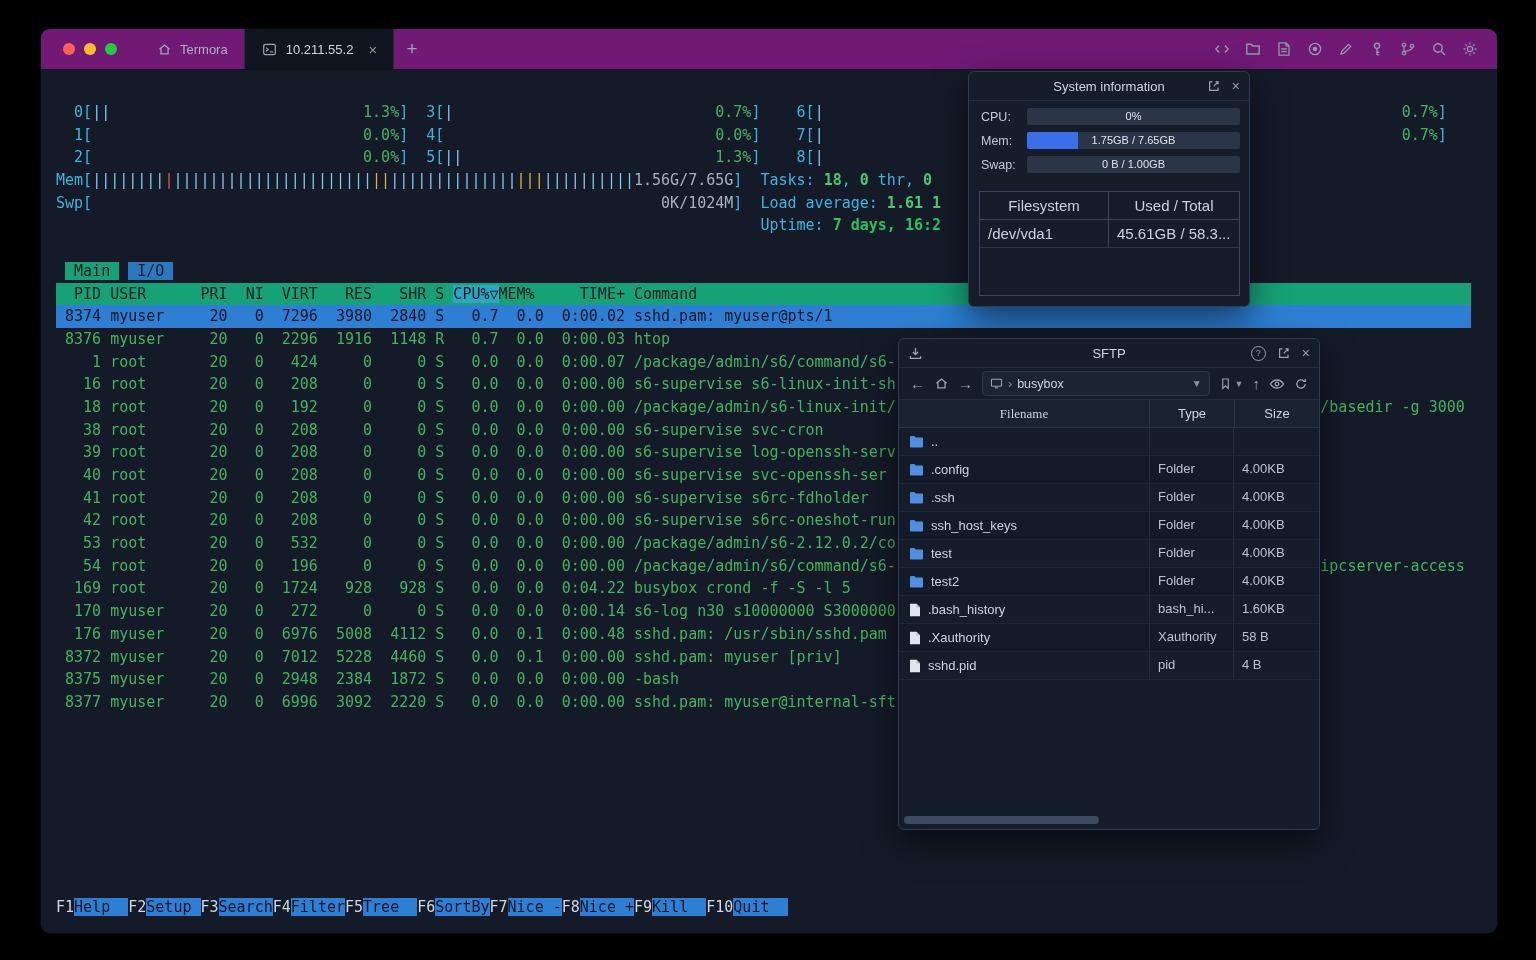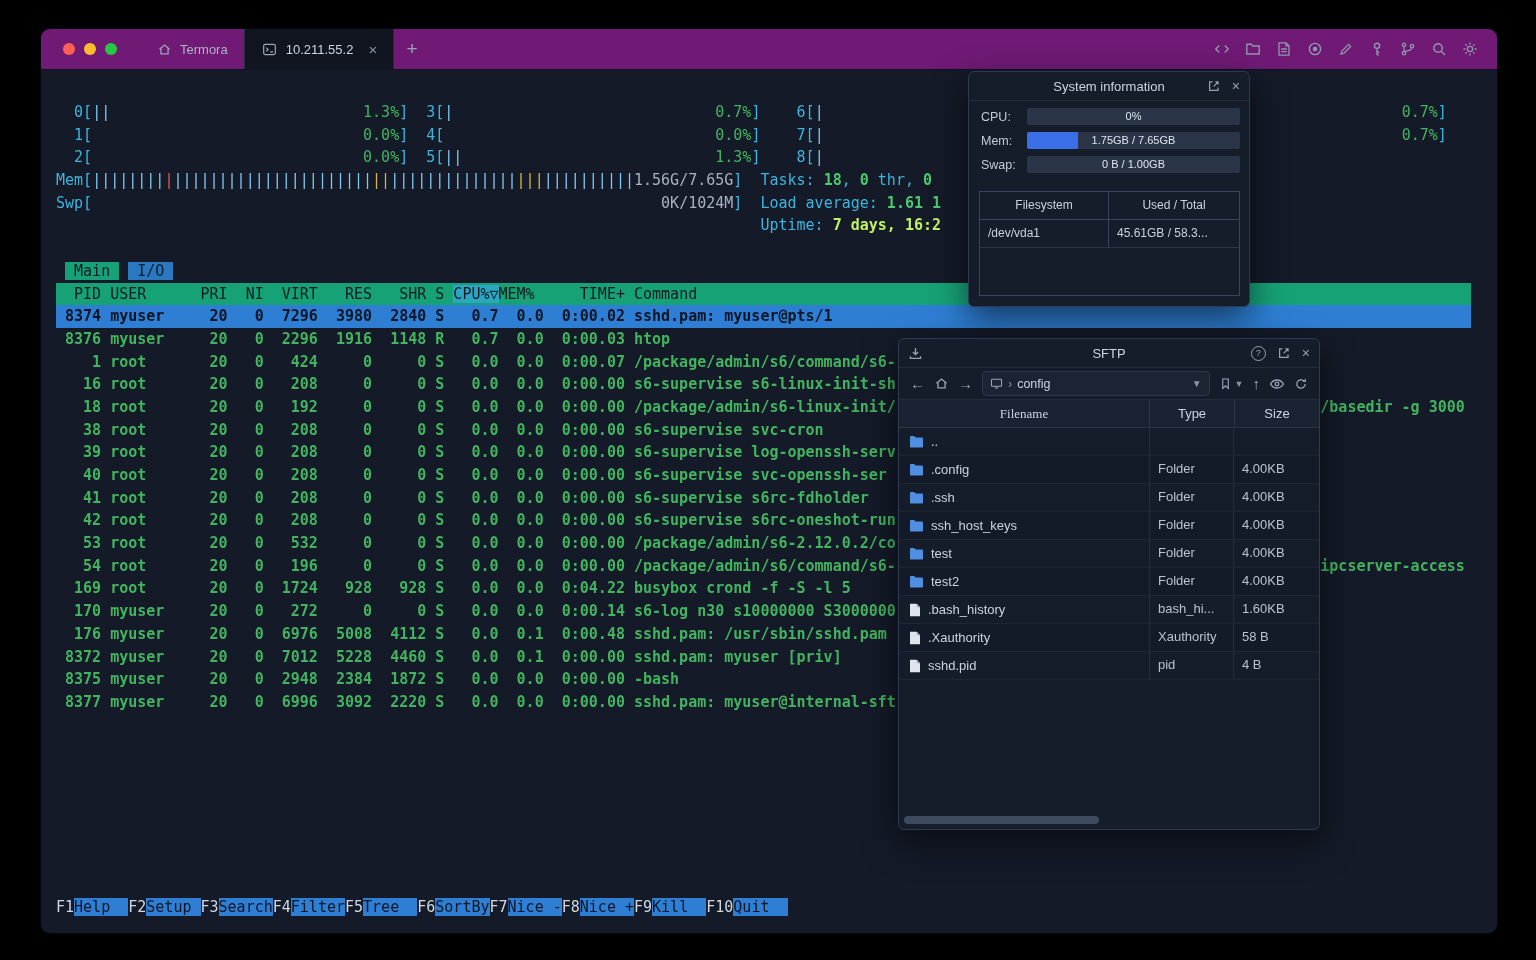--- a/index.html
+++ b/index.html
@@ -18,28 +18,28 @@
   .newtab{width:36px;display:flex;align-items:center;justify-content:center;color:#9aa5b8;font-size:19px;}
   .tb-icons{margin-left:auto;display:flex;align-items:center;gap:13px;padding-right:18px;}
   .tbi{display:flex;align-items:center;justify-content:center;width:18px;height:18px;}
   .tbi svg{display:block;}
   
   .tline{font-family:"DejaVu Sans Mono",monospace;font-size:15px;line-height:22.7px;height:22.7px;
     white-space:pre;color:#42b45f;}
   #meters{position:absolute;left:15px;top:72px;}
   #vtabs{position:absolute;left:15px;top:231px;}
   #phead{position:absolute;left:15px;top:253.5px;width:1415px;background:#16a177;color:#0a1c20;}
-  #prows{position:absolute;left:15px;top:276.2px;font-weight:bold;}
+  #prows{position:absolute;left:15px;top:276.2px;}
   .prow{width:1415px;}
   .prow.sel{background:#2e7fd4;color:#0d1626;}
   #fnbar{position:absolute;left:15px;top:867px;}
   .fk{color:#cfd8e3;}
   .fchip{background:#2e7fd4;color:#0d1626;}
   .t-cy{color:#3db5de;}
-  .t-cyb{color:#bef264;font-weight:bold;}
+  .t-cyb{color:#22c55e;font-weight:bold;}
   .t-gr{color:#42b45f;}
   .t-grb{color:#4ac96d;font-weight:bold;}
   .t-gy{color:#a6b1c0;}
   .t-bar{color:#7ec8ee;}
   .t-red{color:#e05a52;}
   .t-yel{color:#d9b53e;}
   .t-hdrs{background:#2ba7c4;}
   .t-tabm{background:#16a177;color:#0c1b26;}
   .t-tabio{background:#2a79c0;color:#0c1b26;}
   
@@ -50,21 +50,21 @@
   .picons{position:absolute;right:9px;top:0;bottom:0;display:flex;align-items:center;gap:11px;}
   .picon{color:#97a2b4;font-size:14px;line-height:1;display:flex;align-items:center;cursor:default;}
   .pltitle{position:absolute;left:9px;top:0;bottom:0;display:flex;align-items:center;}
   #sysinfo{left:908px;top:42px;width:280px;height:234px;margin-left:19px;}
   .sirow{display:flex;align-items:center;margin:7px 9px 0 12px;gap:2px;}
   .silabel{width:44px;font-size:12.5px;color:#c2cbd8;}
   .sibar{position:relative;flex:1;height:17px;background:#2a3547;border-radius:2px;overflow:hidden;}
   .sifill{position:absolute;left:0;top:0;bottom:0;background:#3a6fe8;}
   .sitext{position:relative;display:block;text-align:center;font-size:11px;line-height:17px;color:#dfe5ee;}
   #fstable{position:absolute;left:10px;right:9px;top:119px;bottom:10px;border:1px solid #3a4660;
-    display:flex;flex-direction:column;font-size:12px;}
+    display:flex;flex-direction:column;font-size:15px;}
   .fshead{display:flex;height:27px;border-bottom:1px solid #3a4660;align-items:center;text-align:center;color:#c9d2e0;}
   .fshead .c1,.fsrow .c1{width:128px;border-right:1px solid #3a4660;height:100%;line-height:27px;}
   .fshead .c2,.fsrow .c2{flex:1;height:100%;line-height:27px;}
   .fsrow{display:flex;height:27px;border-bottom:1px solid #2a3547;color:#c9d2e0;text-align:left;}
   .fsrow .c1{padding-left:8px;width:120px;}
   .fsrow .c2{padding-left:8px;}
   
   #sftp{left:857px;top:309px;width:420px;height:490px;}
   .sftp-toolbar{height:31px;display:flex;align-items:center;gap:9px;padding:0 11px;border-bottom:1px solid #232d40;}
   .navglyph{color:#9aa5b8;font-size:15px;line-height:1;}
@@ -284,21 +284,21 @@
         </span>
       <span class="navglyph">→</span>
       <div class="pathbox">
         <span class="picon">
             <svg width="13" height="13" viewBox="0 0 16 16" fill="none" stroke="#9aa5b8" stroke-width="1.3">
               <rect x="1.8" y="2.8" width="12.4" height="8.6" rx="1"></rect>
               <path d="M6 13.4h4"></path>
             </svg>
           </span>
         <span style="color:#8a93a6;">›</span>
-        <span>config</span>
+        <span>busybox</span>
         <span class="caret">▼</span>
       </div>
       <span class="picon">
           <svg width="13" height="13" viewBox="0 0 16 16" fill="none" stroke="#9aa5b8" stroke-width="1.4">
             <path d="M4.6 2.4h6.8V14L8 10.8 4.6 14z"></path>
           </svg>
         </span>
       <span class="bm-caret">▼</span>
       <span class="navglyph">↑</span>
       <span class="picon">

